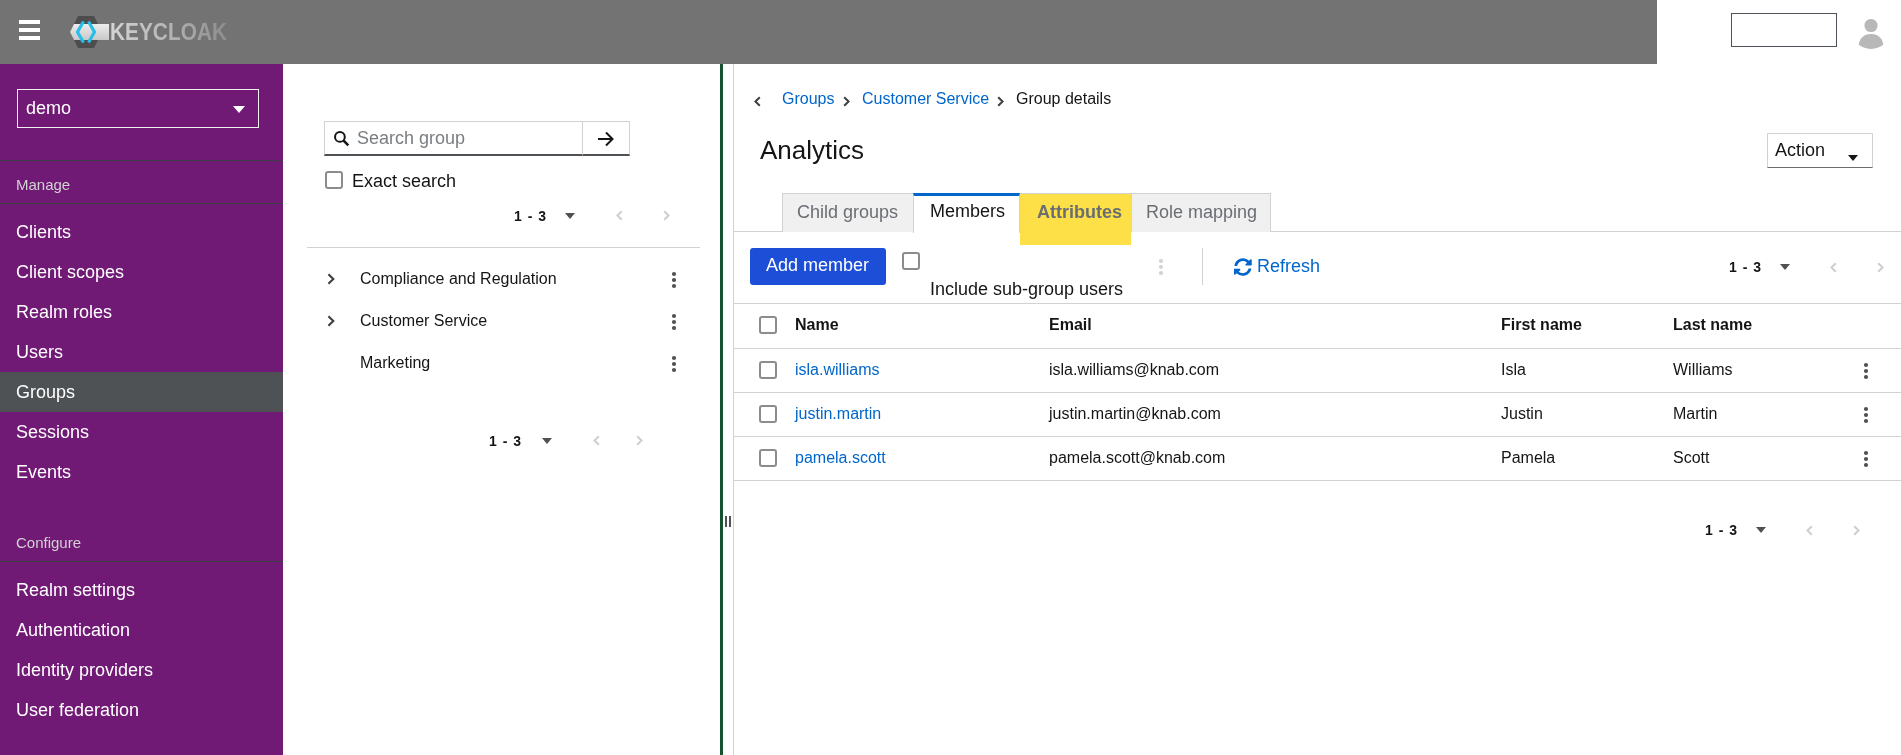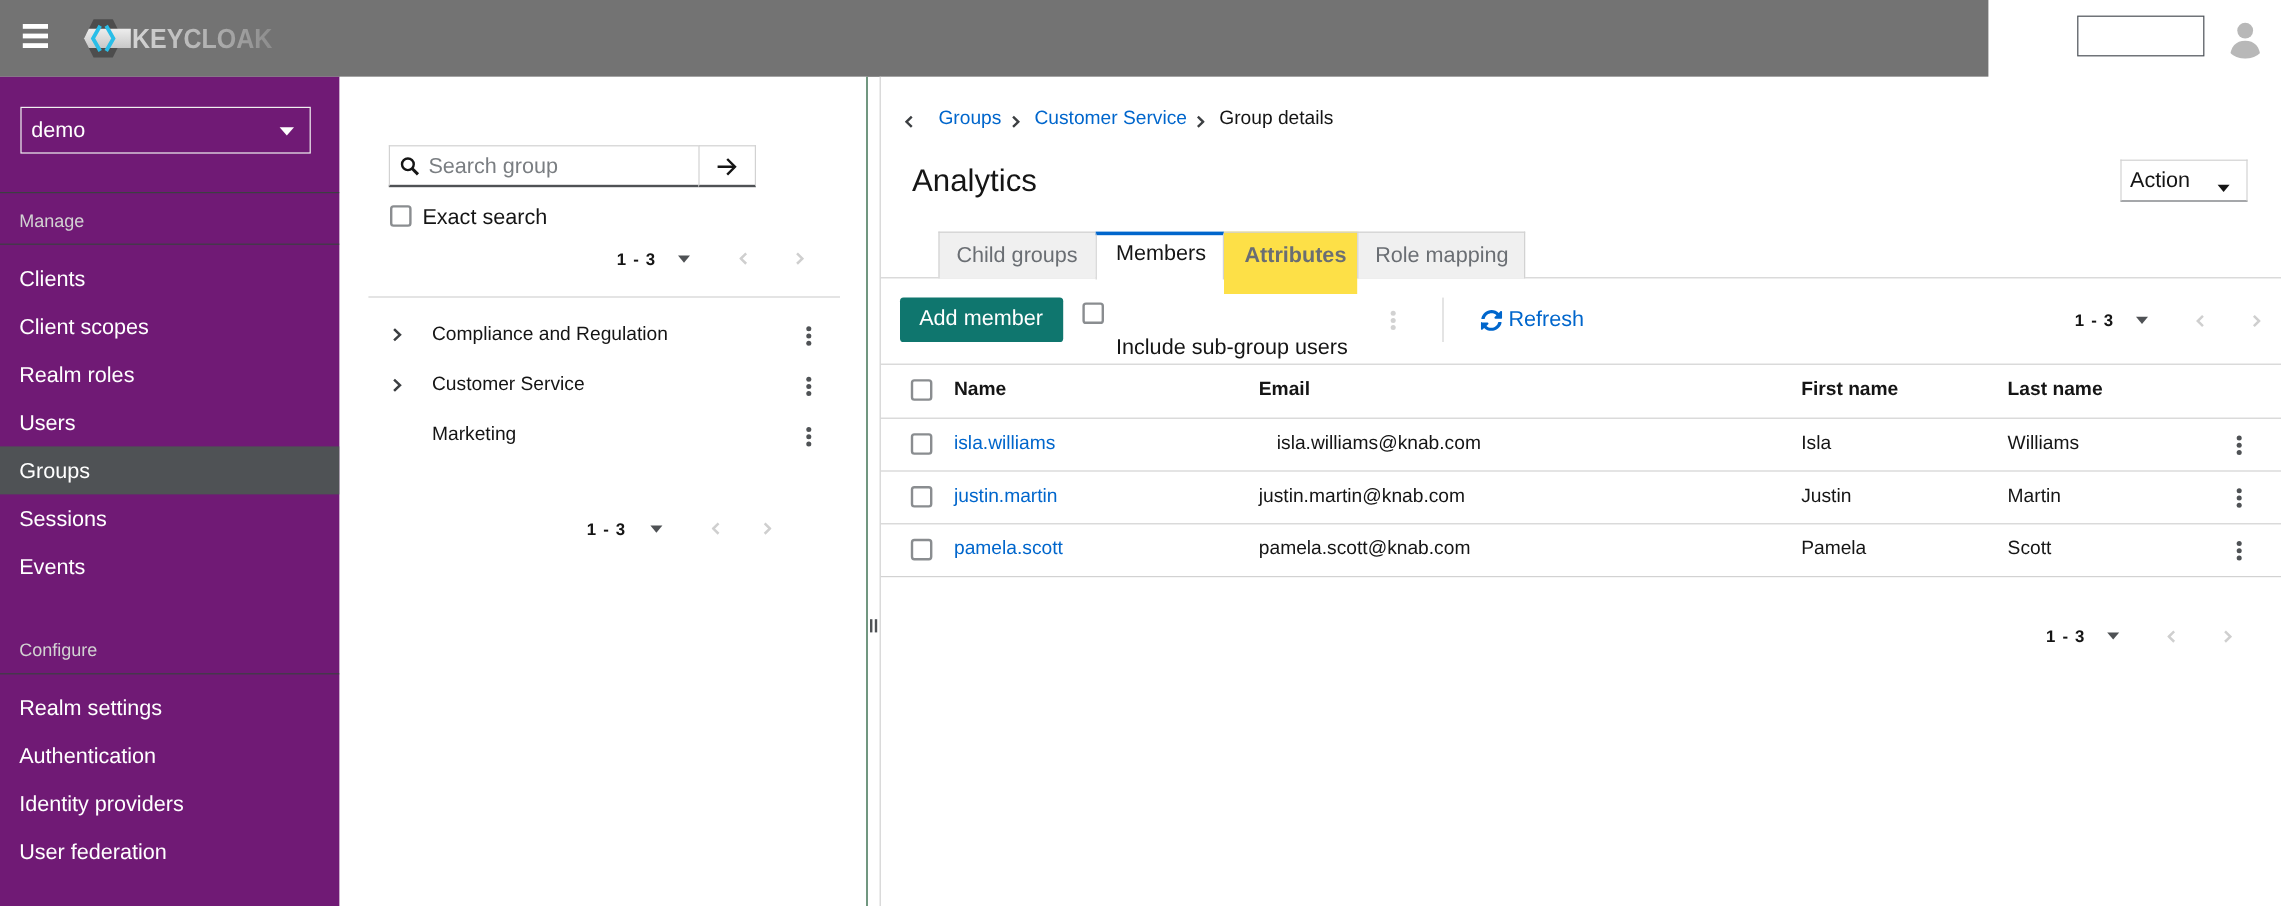--- a/index.html
+++ b/index.html
@@ -15,21 +15,21 @@
   #sidebar { position:absolute; left:0; top:64px; width:283px; height:691px; background:#701a75; color:#fff; }
   #realmbox { position:absolute; left:17px; top:25px; width:242px; height:39px; border:1px solid #f0f0f0; color:#fff; }
   #realmbox .rtext { position:absolute; left:8px; top:8px; font-size:18px; }
   #realmsec { position:absolute; left:0; top:0; width:283px; height:97px; border-bottom:1px solid #3c3f42; }
   .sectitle { position:absolute; left:16px; font-size:15px; color:#d2d2d2; }
   .secline { position:absolute; left:0; width:283px; border-bottom:1px solid #3c3f42; }
   .navitem { position:absolute; left:0; width:283px; height:40px; line-height:40px; padding-left:16px; font-size:18px; color:#fff; }
   .navitem.cur { background:#4f5255; }
 
   
-  #treepanel { position:absolute; left:283px; top:64px; width:440px; height:691px; background:#fff; border-right:1px solid #14532d; }
+  #treepanel { position:absolute; left:283px; top:64px; width:440px; height:691px; background:#fff; border-right:3px solid #14532d; }
   
   #mainpanel { position:absolute; left:733px; top:64px; width:1168px; height:691px; background:#fff; border-left:1px solid #d2d2d2; }
 
   .link { color:#0066cc; text-decoration:none; }
   .pgtext { font-weight:bold; font-size:14px; color:#151515; letter-spacing:1px; }
 
   
   #searchwrap { position:absolute; left:41px; top:57px; width:306px; height:35px; }
   #searchinput { position:absolute; left:0; top:0; width:258px; height:35px; border:1px solid #d2d2d2; border-right:none; border-bottom:2px solid #4f5255; }
   #searchbtn { position:absolute; left:258px; top:0; width:48px; height:35px; border:1px solid #d2d2d2; border-bottom:2px solid #4f5255; }
@@ -222,21 +222,21 @@
   <div class="abs" style="left:179px; top:129px; width:107px; height:40px; background:#fff; border:1px solid #d2d2d2; border-bottom:none; border-top:3px solid #0066cc;">
     <span class="abs" style="left:16px; top:5px; color:#151515; font-size:18px;">Members</span>
   </div>
   <div class="abs" style="left:286px; top:129px; width:111px; height:52px; background:#fde047; border:1px solid #d2d2d2; border-bottom:none; border-left:none; border-right:none;font-weight:bold;">
     <span class="abs" style="left:17px; top:8px; color:#6a6e73; font-size:18px;">Attributes</span>
   </div>
   <div class="abs" style="left:397px; top:129px; width:140px; height:39px; background:#f0f0f0; border:1px solid #d2d2d2; border-bottom:none; border-left:1px solid #d2d2d2;">
     <span class="abs" style="left:14px; top:8px; color:#6a6e73; font-size:18px;">Role mapping</span>
   </div>
 
-  <div class="abs" style="left:16px; top:184px; width:136px; height:37px; background:#0f766e; border-radius:3px;">
+  <div class="abs" style="left:16px; top:184px; width:136px; height:37px; background:#1d4ed8; border-radius:3px;">
     <span class="abs" style="left:16px; top:7px; color:#fff; font-size:18px;">Add member</span>
   </div>
   <div class="cb" style="left:168px; top:188px;"></div>
   <span class="abs" style="left:196px; top:187px; font-size:18px;margin-top:28px;">Include sub-group users</span>
   <svg class="abs" style="left:424px; top:194px;" width="6" height="18" viewBox="0 0 6 18">
       <g fill="#d2d2d2">
         <circle cx="3" cy="3" r="2.1"></circle>
         <circle cx="3" cy="9" r="2.1"></circle>
         <circle cx="3" cy="15" r="2.1"></circle>
       </g>
@@ -263,21 +263,21 @@
   <div class="abs" style="left:0px; top:416px; width:1168px; border-bottom:1px solid #d2d2d2;"></div>
 
   <div class="cb" style="left:25px; top:252px;"></div>
   <span class="abs" style="left:61px; top:252px; font-weight:bold;">Name</span>
   <span class="abs" style="left:315px; top:252px; font-weight:bold;">Email</span>
   <span class="abs" style="left:767px; top:252px; font-weight:bold;">First name</span>
   <span class="abs" style="left:939px; top:252px; font-weight:bold;">Last name</span>
 
   <div class="cb" style="left:25px; top:297px;"></div>
   <span class="abs link" style="left:61px; top:297px;">isla.williams</span>
-  <span class="abs" style="left:330px; top:297px;">isla.williams@knab.com</span>
+  <span class="abs" style="left:315px; top:297px;">isla.williams@knab.com</span>
   <span class="abs" style="left:767px; top:297px;">Isla</span>
   <span class="abs" style="left:939px; top:297px;">Williams</span>
   <svg class="abs" style="left:1129px; top:298px;" width="6" height="18" viewBox="0 0 6 18">
       <g fill="#4f5255">
         <circle cx="3" cy="3" r="2.1"></circle>
         <circle cx="3" cy="9" r="2.1"></circle>
         <circle cx="3" cy="15" r="2.1"></circle>
       </g>
     </svg>
 

